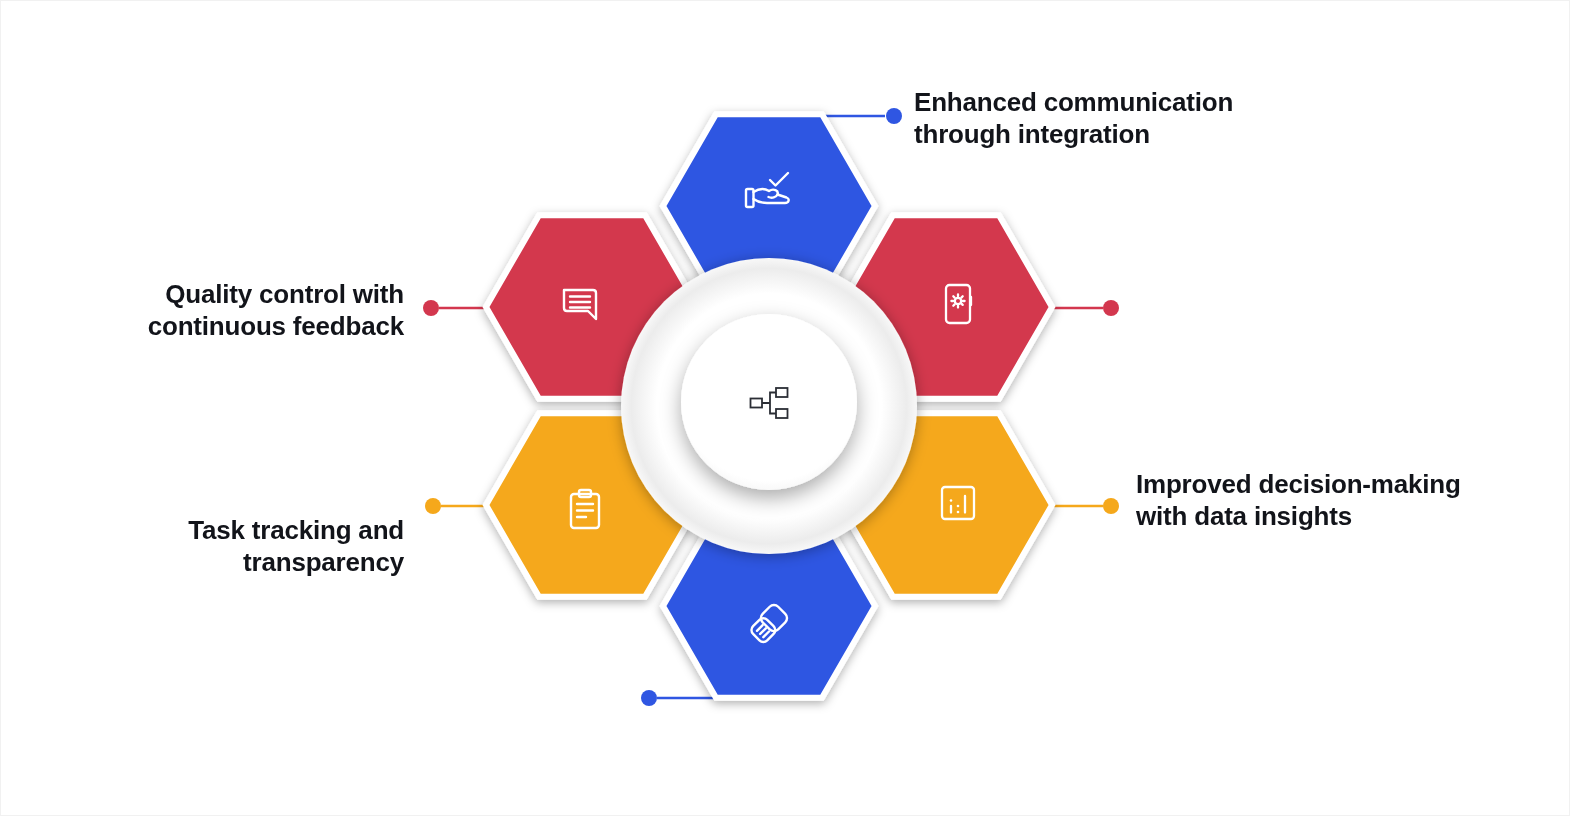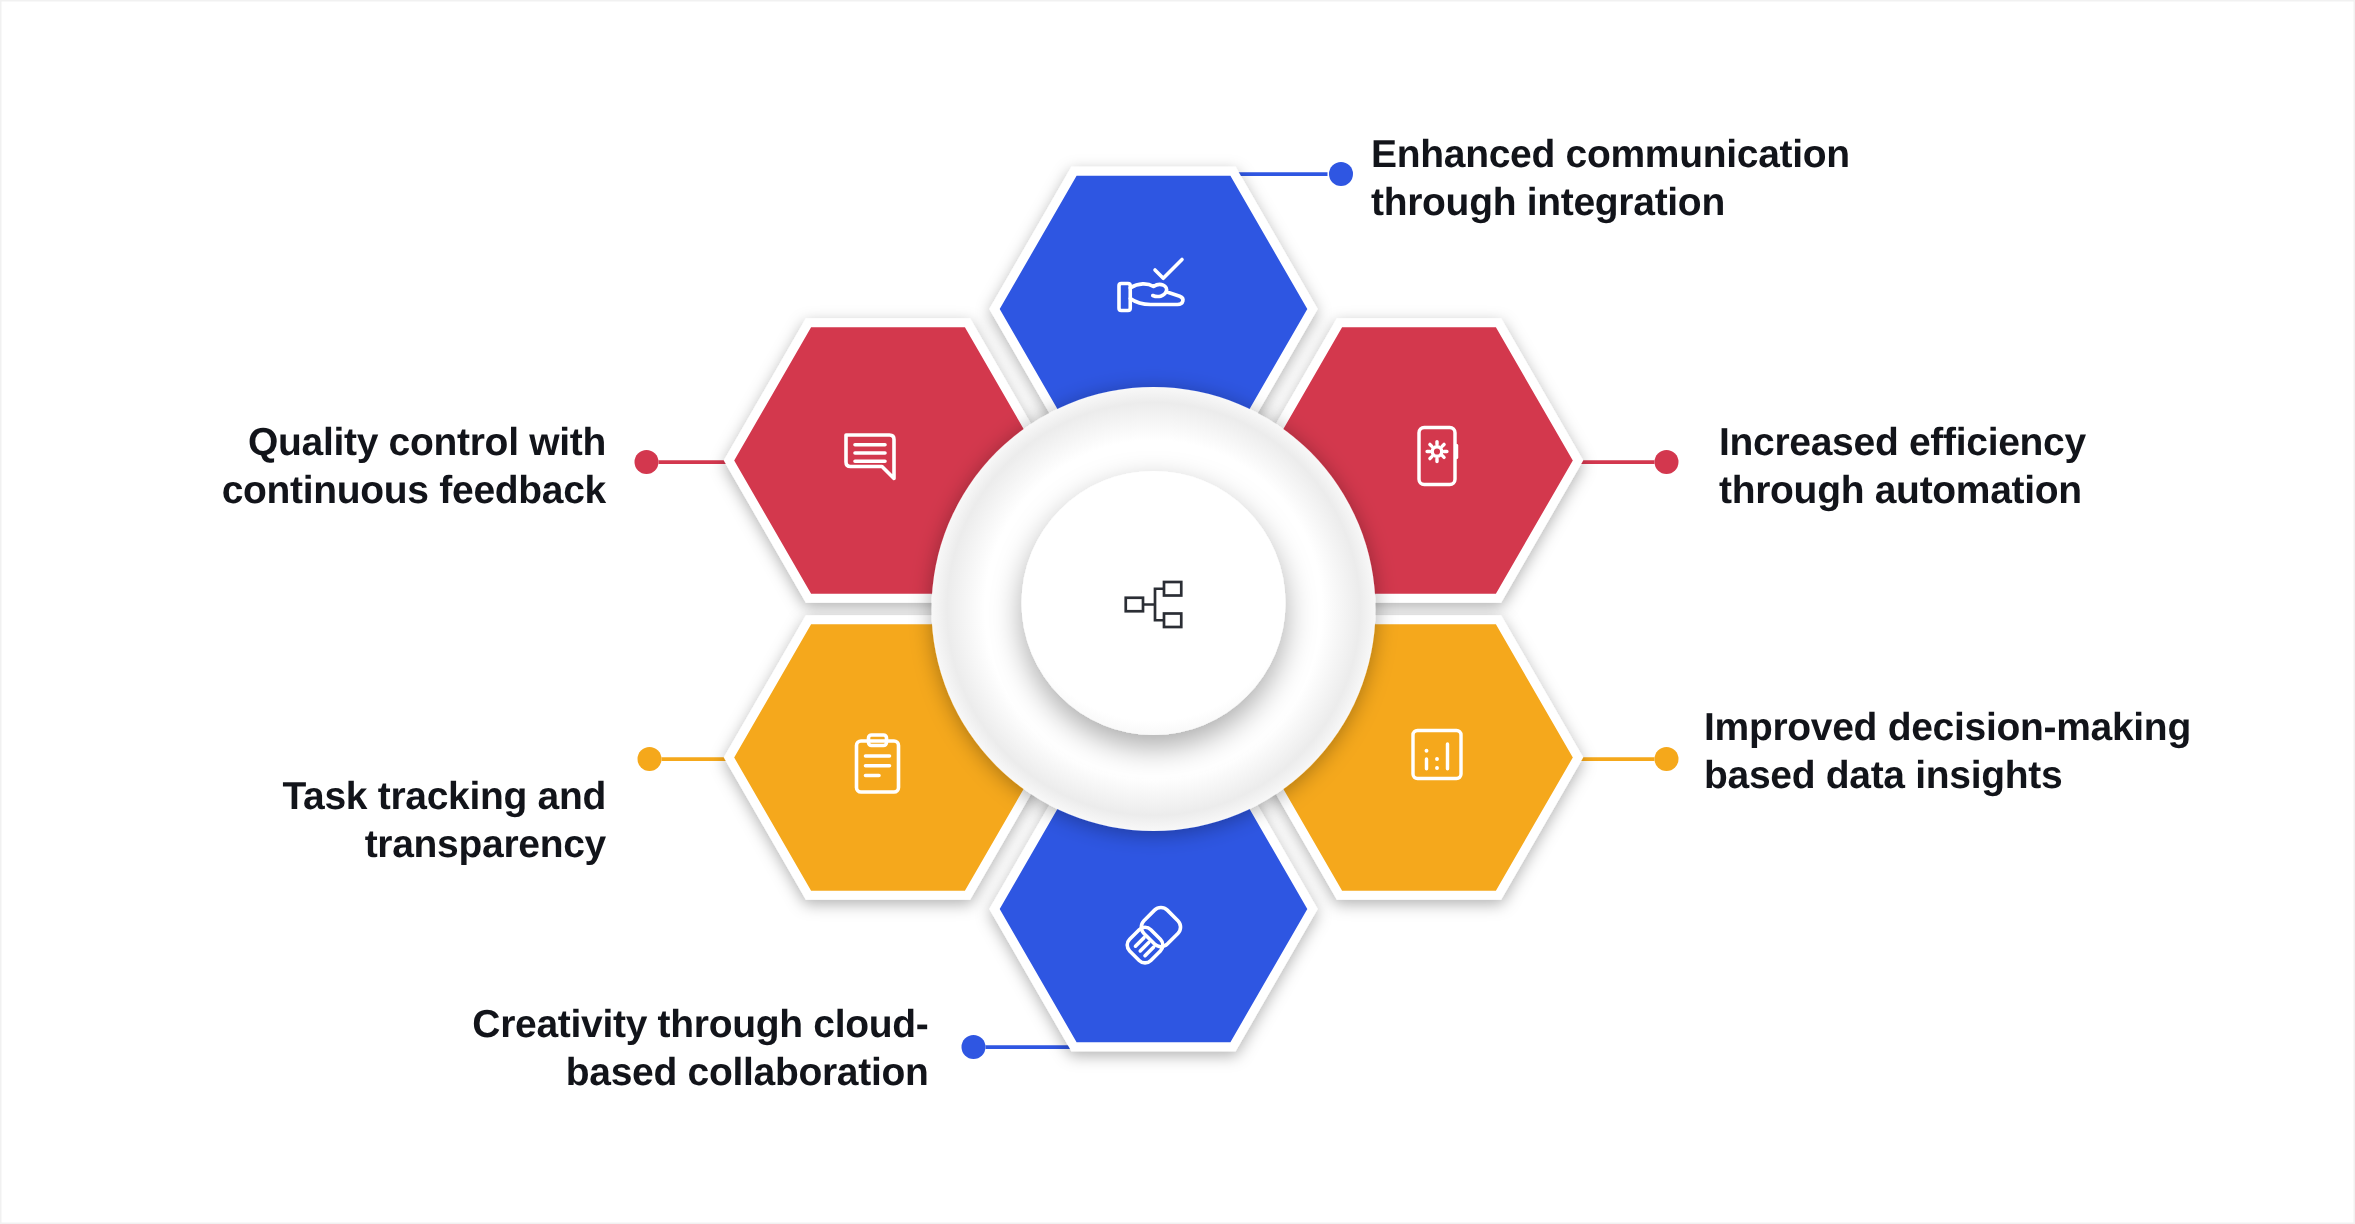--- a/index.html
+++ b/index.html
@@ -148,25 +148,21 @@
       <path d="M -14,-3 h 8 M -14,1.5 h 8 M -14,6 h 8"></path>
     </g>
   </svg>
 
   <div class="label" style="left:913px;top:85px;">Enhanced communication
 through integration</div>
 
   <div class="label align-right" style="right:1165px;top:277px;">Quality control with
 continuous feedback</div>
 
-  <div class="label" style="left:1145px;top:277px;">Increased efficiency
-through automation</div>
 
   <div class="label align-right" style="right:1165px;top:473px;margin-top:40px;">Task tracking and
 transparency</div>
 
   <div class="label" style="left:1135px;top:467px;">Improved decision-making
-based data insights</div>
+with data insights</div>
 
-  <div class="label align-right" style="right:950px;top:665px;">Creativity through cloud-
-based collaboration</div>
 
 </div>
 
 </body></html>

